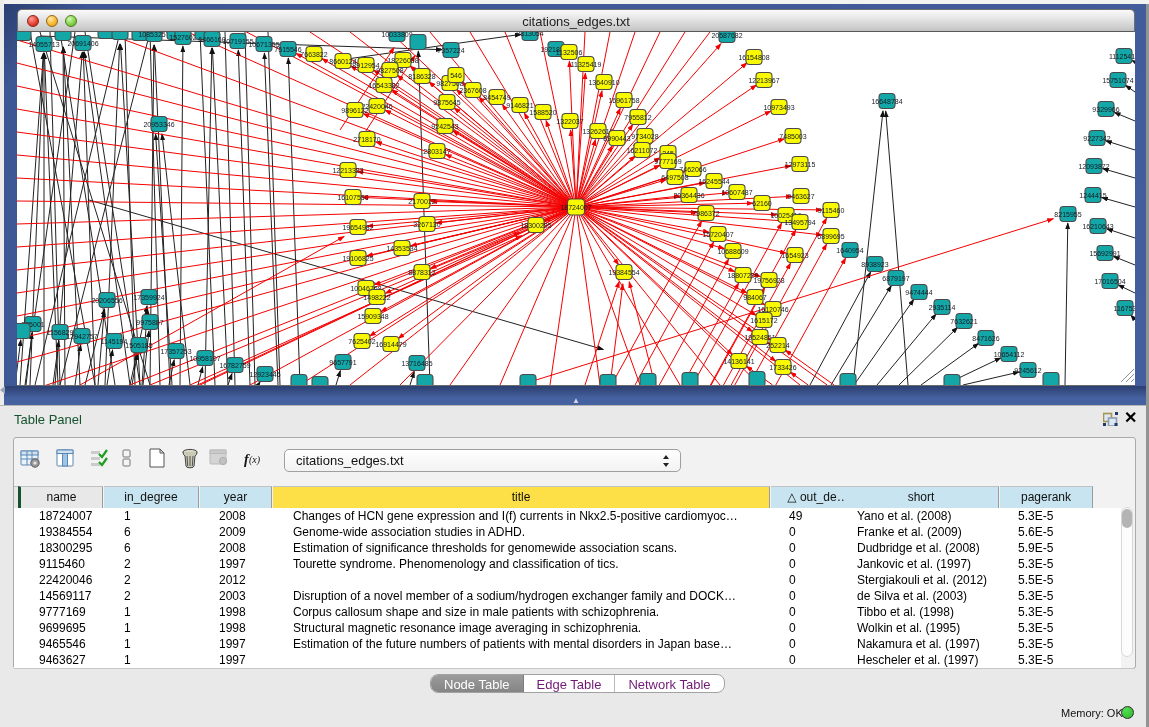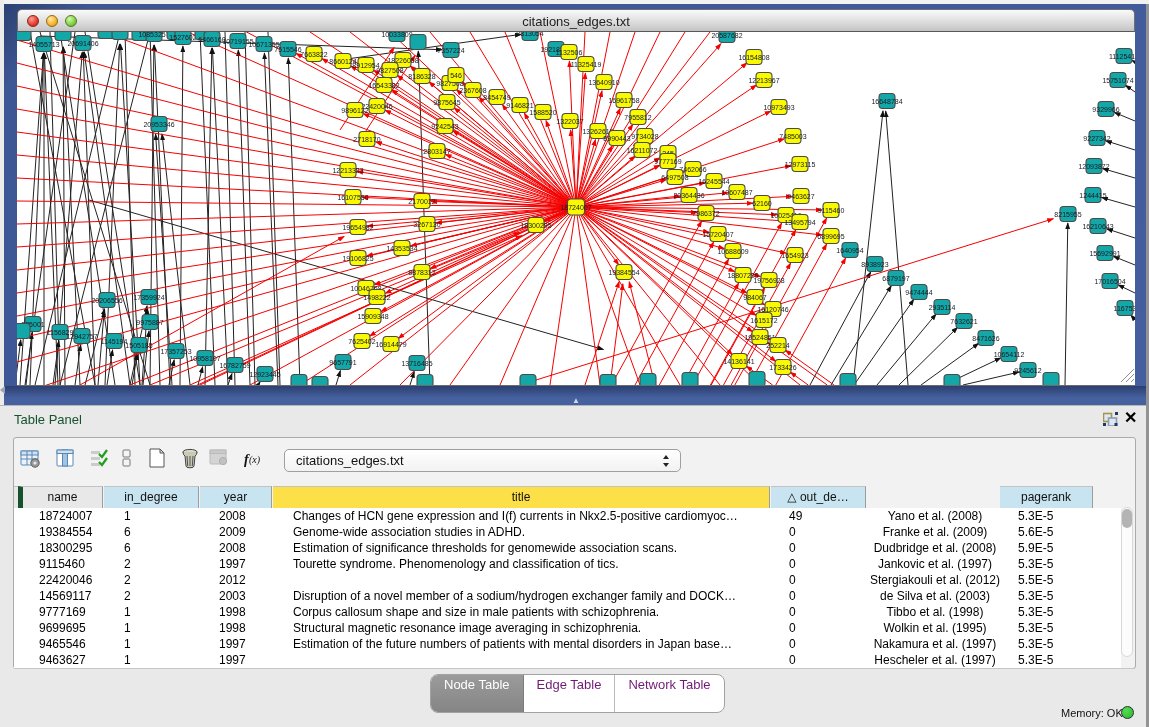--- a/index.html
+++ b/index.html
@@ -23,26 +23,26 @@
 #pclose{left:1124px;top:408px;font-size:16px;font-weight:bold;color:#000}
 #inner{left:13px;top:437px;width:1123px;height:232px;background:#f2f2f2;border:1px solid #ababab;border-radius:3px}
 #combo{left:284px;top:449px;width:397px;height:23px;background:linear-gradient(#fff,#f2f2f2);border:1px solid #9f9f9f;border-radius:5px;font-size:13px;color:#111;line-height:21px;padding-left:11px}
 #combo .ar{position:absolute;right:10px;top:3px;width:8px;height:16px}
 #combo .ar:before{content:"";position:absolute;left:1px;top:2px;border-left:3.5px solid transparent;border-right:3.5px solid transparent;border-bottom:4.5px solid #222}
 #combo .ar:after{content:"";position:absolute;left:1px;bottom:2px;border-left:3.5px solid transparent;border-right:3.5px solid transparent;border-top:4.5px solid #222}
 .th{position:absolute;top:486px;height:22px;border-right:1px solid #9c9c9c;border-top:1px solid #c2c2c2;font-size:12px;color:#111;text-align:center;line-height:21px}
 #tbody{left:14px;top:508px;width:1107px;height:160px;background:#fff}
 .tr{position:absolute;left:14px;width:1107px;height:16px;font-size:12px;color:#000}
 .tr span{position:absolute;top:0;white-space:nowrap}
-.tr .ctr{text-align:center}
+.tr .ctr{}
 #sb{left:1121px;top:507px;width:12px;height:150px;background:#fcfcfc;border:1px solid #d8d8d8;border-radius:6px}
 #sbth{left:1122px;top:509px;width:10px;height:19px;background:#b4b4b4;border-radius:5px}
 #innerbot{left:14px;top:668px;width:1121px;height:1px;background:#c6c6c6}
 
-#tabs{left:430px;top:674px;height:39px;border:1px solid #a2a2a2;border-radius:8px;background:#fff;display:flex;overflow:hidden}
+#tabs{left:430px;top:674px;height:19px;border:1px solid #a2a2a2;border-radius:8px;background:#fff;display:flex;overflow:hidden}
 .seg{font-size:13px;color:#701a75;line-height:19px;padding:0 13px;border-right:1px solid #b9b9b9}
 .seg.sel{background:linear-gradient(#9b9b9b,#858585);color:#fff;border-right:1px solid #7c7c7c}
 .seg:last-child{border-right:none}
 #mem{left:1061px;top:707px;font-size:11px;color:#111}
 #memdot{left:1121px;top:706px;width:13px;height:13px;border-radius:50%;background:radial-gradient(circle at 35% 30%,#55dd55,#28b828);border:1px solid #2d2d2d}
 
 #spl{left:570px;top:398px;width:12px;height:6px;color:#cfd6e6;font-size:8px;line-height:6px;text-align:center}
 #lmark{left:0;top:386px;width:0;height:0;border-top:4px solid transparent;border-bottom:4px solid transparent;border-right:5px solid #9aa2b5}
 </style></head><body>
 <div id="root">
@@ -624,25 +624,26 @@
 </g>
 <g transform="translate(192,2)" opacity="0.55">
  <rect x="0" y="0" width="16" height="14" rx="1" fill="#bdbdbd" stroke="#8d8d8d"></rect>
  <rect x="0" y="0" width="16" height="3.5" fill="#a8a8a8" stroke="#8d8d8d"></rect>
  <circle cx="13" cy="11" r="3.6" fill="#9a9a9a" stroke="#777"></circle>
 </g>
 <text x="226" y="16" font-family="Liberation Serif, serif" font-size="14" font-style="italic" fill="#111" font-weight="bold">f</text>
 <text x="231" y="15" font-family="Liberation Serif, serif" font-size="10" font-style="italic" fill="#111">(x)</text>
 </svg>
 <div class="abs" id="combo">citations_edges.txt<span class="ar"></span></div>
-<div class="abs th" style="left:18px;width:85px;background:#e8e8e8;border-left:5px solid #14532d">name</div>
+<div class="abs th" style="left:18px;width:85px;background:#e8e8e8;border-left:3px solid #14532d">name</div>
 <div class="abs th" style="left:104px;width:95px;background:#c9e4f1">in_degree</div>
 <div class="abs th" style="left:200px;width:72px;background:#c9e4f1">year</div>
 <div class="abs th" style="left:273px;width:497px;background:#fde047">title</div>
 <div class="abs th" style="left:771px;width:95px;background:#c9e4f1">△ out_de…</div>
+<div class="abs th" style="left:844px;width:155px;background:#c9e4f1">short</div>
 <div class="abs th" style="left:1000px;width:93px;background:#c9e4f1">pagerank</div>
 <div class="abs" style="left:14px;top:486px;width:4px;height:22px;background:#e8e8e8;border-top:1px solid #c2c2c2"></div>
 <div class="abs" id="tbody"></div>
 <div class="tr" style="top:509px">
 <span style="left:25px">18724007</span>
       <span style="left:110px">1</span>
 <span style="left:205px">2008</span>
       <span style="left:279px">Changes of HCN gene expression and I(f) currents in Nkx2.5‑positive cardiomyoc…</span>
 <span style="left:775px">49</span>
       <span class="ctr" style="left:843px;width:156px">Yano et al. (2008)</span>

